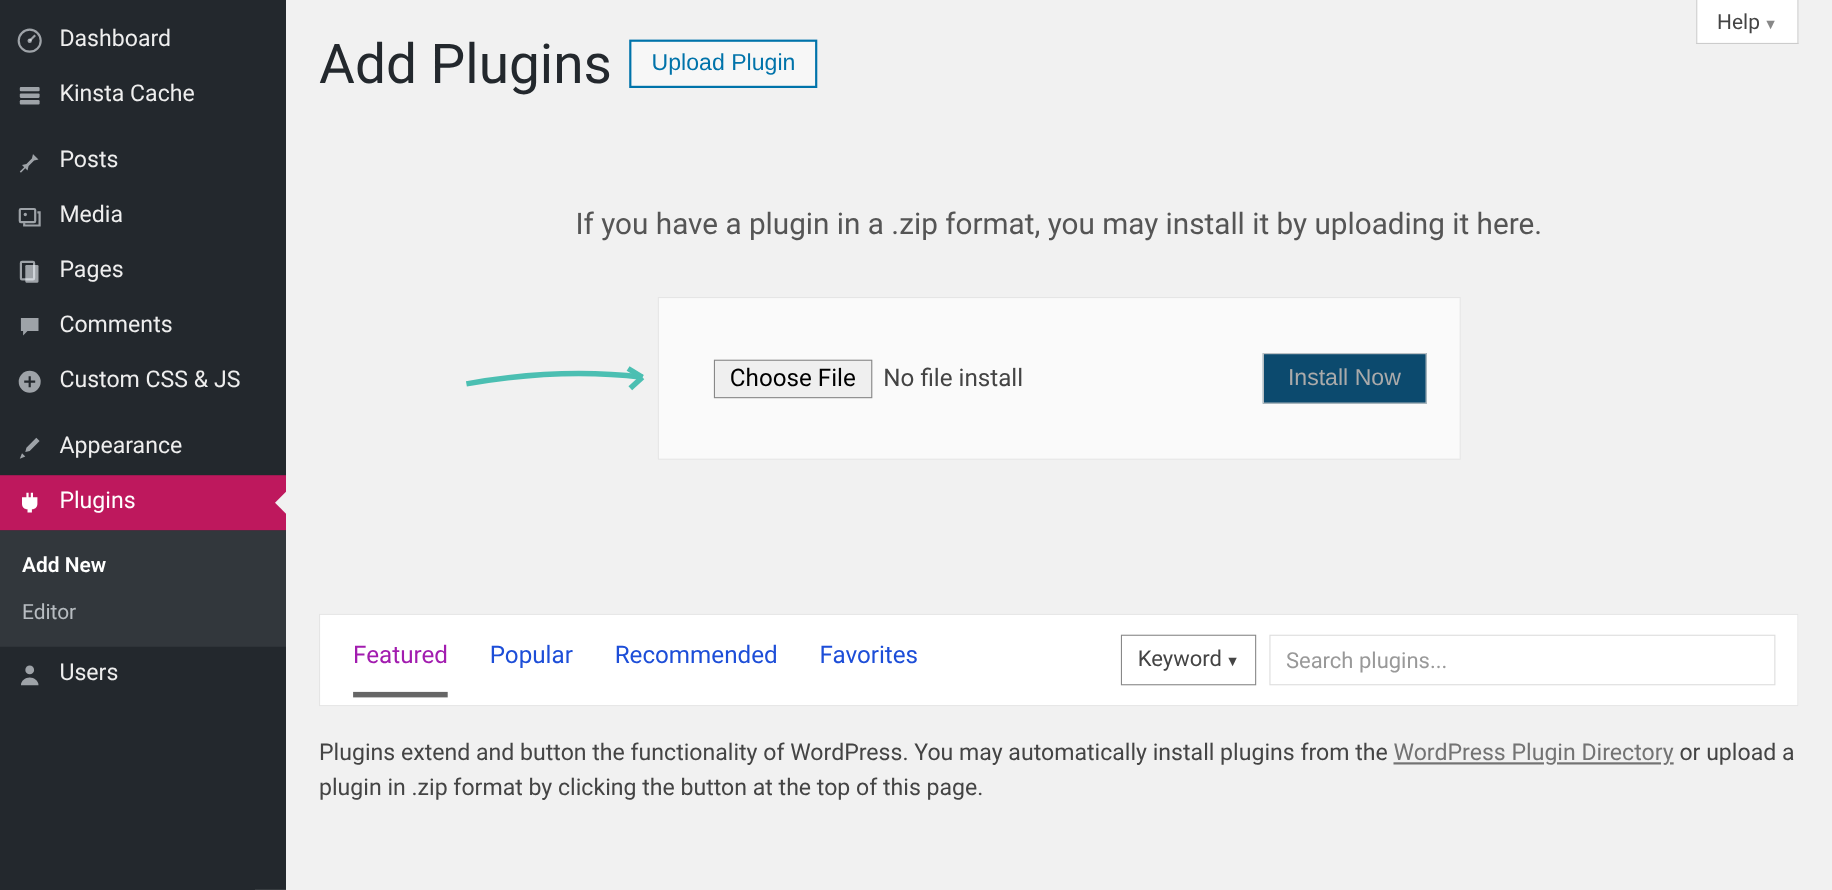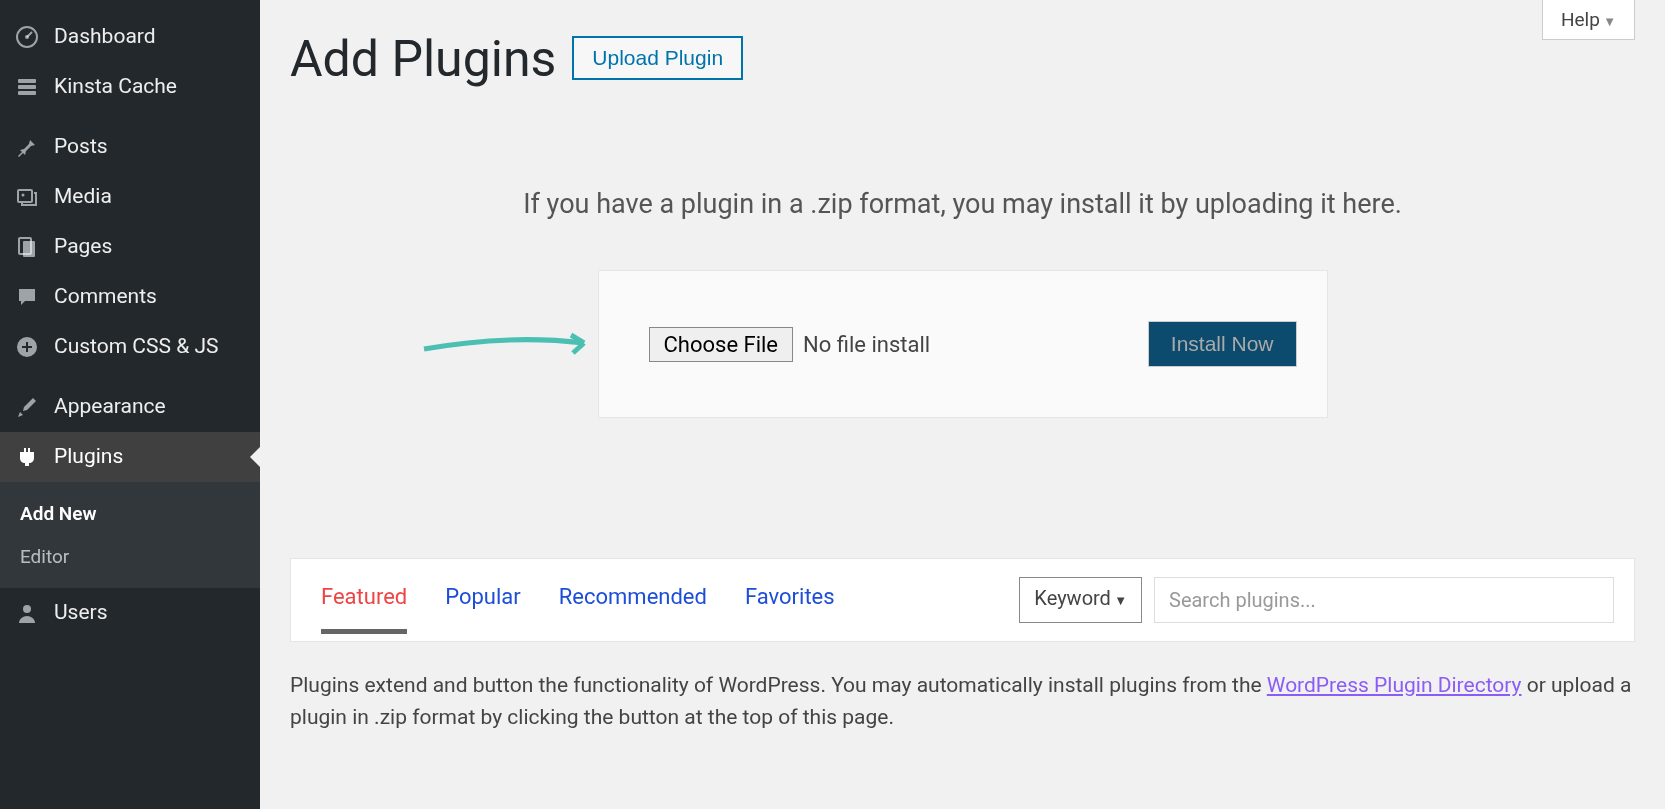--- a/index.html
+++ b/index.html
@@ -32,21 +32,21 @@
   }
   .sidebar-item .icon {
     width: 26px;
     height: 26px;
     display: inline-flex;
     align-items: center;
     justify-content: center;
     color: rgba(240,245,250,0.6);
   }
   .sidebar-item.active {
-    background: #404040;
+    background: #be185d;
     color: #fff;
   }
   .sidebar-item.active .icon { color: #fff; }
   .sidebar-item.active::after {
     content: "";
     position: absolute;
     right: 0;
     top: 50%;
     transform: translateY(-50%);
     width: 0; height: 0;
@@ -163,21 +163,21 @@
     align-items: center;
     justify-content: space-between;
   }
   .tabs { display: flex; gap: 38px; font-size: 22px; }
   .tab {
     color: #1d4ed8;
     cursor: pointer;
     padding-bottom: 20px;
   }
   .tab.current {
-    color: #ef4444;
+    color: #a21caf;
     border-bottom: 5px solid #666;
     font-weight: 400;
   }
   .search-area { display: flex; gap: 12px; margin-bottom: 18px; }
   .keyword-select {
     border: 1px solid #888;
     padding: 8px 14px;
     font-size: 20px;
     background: #fff;
     cursor: pointer;
@@ -192,21 +192,21 @@
   }
   .search-input::placeholder { color: #999; }
   
   .desc {
     margin-top: 28px;
     font-size: 21px;
     color: #444;
     line-height: 1.5;
   }
   .desc a {
-    color: #8b5cf6;
+    color: #737373;
     text-align: right;
   }
 </style>
 </head>
 <body>
 
 <nav class="sidebar">
   <div class="sidebar-item">
     <span class="icon">
       <svg width="24" height="24" viewBox="0 0 24 24" fill="currentColor">

